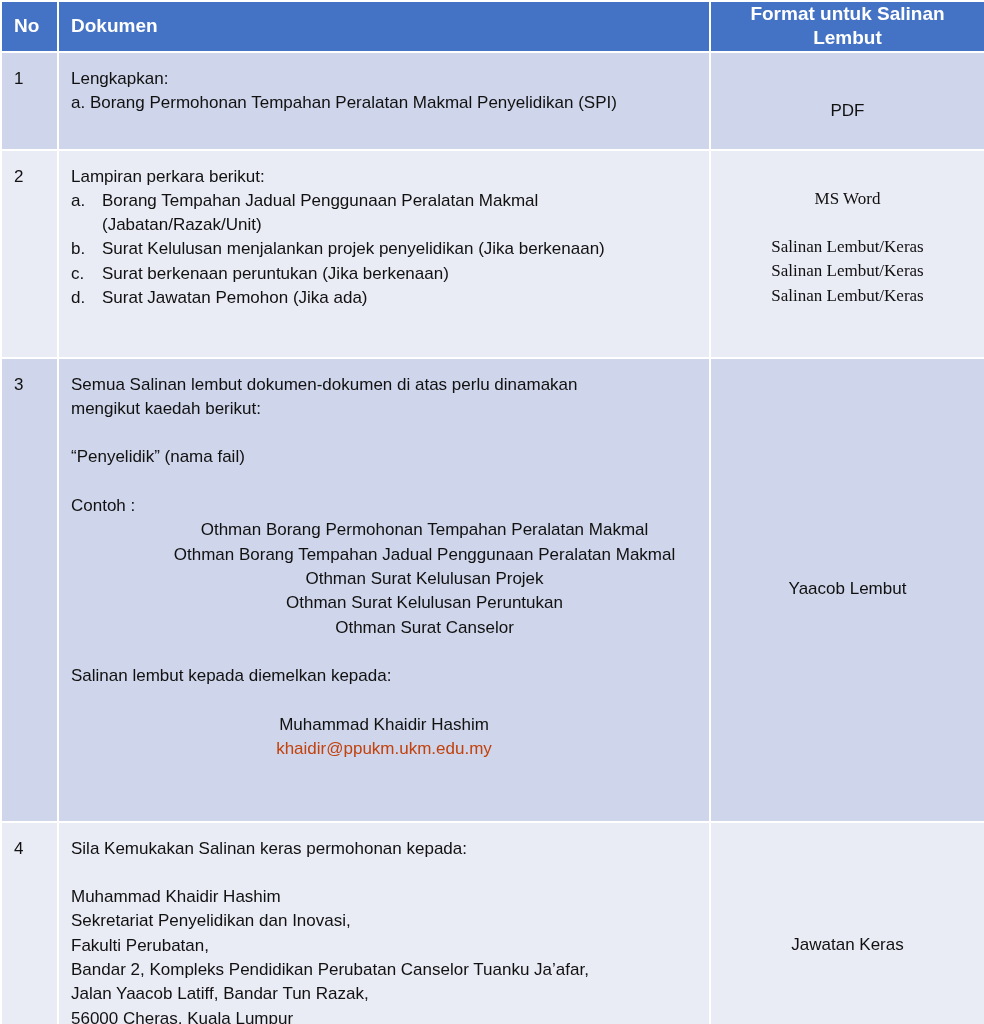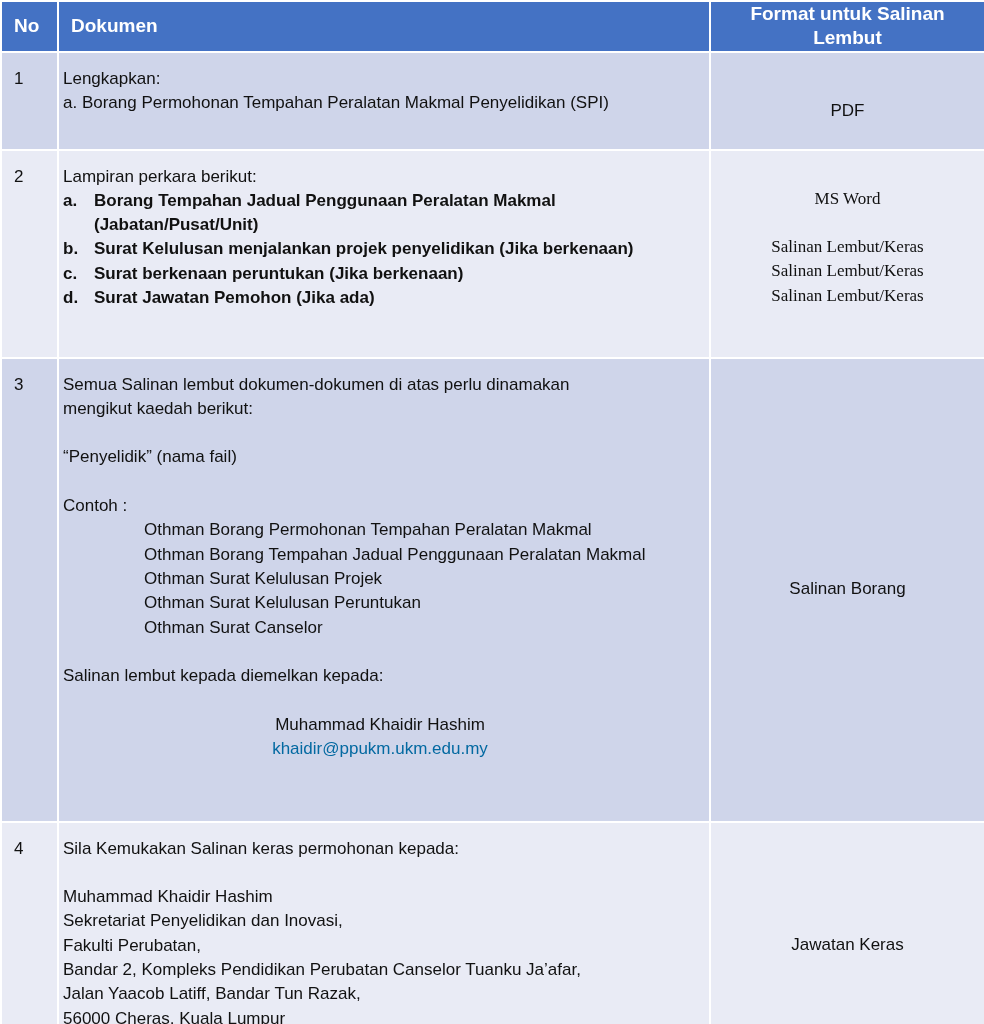--- a/index.html
+++ b/index.html
@@ -7,29 +7,29 @@
     table { border-collapse: collapse; width: 984px; table-layout: fixed; position: absolute; left: 0; top: 0; }
     col.c-no { width: 57px; }
     col.c-doc { width: 652px; }
     col.c-fmt { width: 275px; }
     th, td { border: 2px solid #ffffff; vertical-align: top; font-size: 17px; line-height: 24.3px; }
     th { background: #4472C4; color: #ffffff; font-weight: bold; text-align: left; height: 46px; padding: 0 12px; vertical-align: middle; font-size: 19px; }
     th.fmt { text-align: center; padding: 0 4px; margin-top: 33px; }
     tr.odd td { background: #CFD5EA; }
     tr.even td { background: #E9EBF5; }
     td.no { padding: 14px 0 0 12px; }
-    td.doc { padding: 14px 12px 12px 4px; }
+    td.doc { padding: 14px 12px 12px 12px; }
     td.fmt { text-align: center; vertical-align: middle; padding: 0 4px; }
     .line { display: block; white-space: nowrap; }
-    .indent-list { padding-left: 31px; text-indent: -31px; display: block; font-weight: bold; }
+    .indent-list { padding-left: 31px; text-indent: -31px; display: block; }
     .sub-label { display: inline-block; width: 31px; text-indent: 0; }
-    .indent-example { padding-left: 81px; display: block; }
+    .indent-example { padding-left: 81px; display: block; text-align: center; }
     .blank { display: block; height: 24.3px; }
     .center { text-align: center; display: block; }
-    .email { color: #0369a1; }
+    .email { color: #c2410c; }
     tr.r1 td { height: 70px; }
     tr.r2 td { height: 170px; }
     tr.r3 td { height: 436px; }
     tr.r4 td { height: 220px; }
     td.fmt.r2fmt { vertical-align: top; padding-top: 36px; font-family: Liberation Serif, serif; }
   </style>
 </head>
 <body>
 
 <table>
@@ -57,21 +57,21 @@
         <span>PDF</span>
       </td>
     </tr>
 
     <tr class="even r2">
       <td class="no">2</td>
       <td class="doc">
         <span class="line">Lampiran perkara berikut:</span>
         <span class="indent-list">
           <span class="sub-label">a.</span><span>Borang Tempahan Jadual Penggunaan Peralatan Makmal</span><br>
-          <span>(Jabatan/Pusat/Unit)</span>
+          <span>(Jabatan/Razak/Unit)</span>
         </span>
         <span class="indent-list">
           <span class="sub-label">b.</span><span>Surat Kelulusan menjalankan projek penyelidikan (Jika berkenaan)</span>
         </span>
         <span class="indent-list">
           <span class="sub-label">c.</span><span>Surat berkenaan peruntukan (Jika berkenaan)</span>
         </span>
         <span class="indent-list">
           <span class="sub-label">d.</span><span>Surat Jawatan Pemohon (Jika ada)</span>
         </span>
@@ -99,21 +99,21 @@
         <span class="indent-example">Othman Surat Kelulusan Projek</span>
         <span class="indent-example">Othman Surat Kelulusan Peruntukan</span>
         <span class="indent-example">Othman Surat Canselor</span>
         <span class="blank"></span>
         <span class="line">Salinan lembut kepada diemelkan kepada:</span>
         <span class="blank"></span>
         <span class="center">Muhammad Khaidir Hashim</span>
         <span class="center email">khaidir@ppukm.ukm.edu.my</span>
       </td>
       <td class="fmt">
-        <span>Salinan Borang</span>
+        <span>Yaacob Lembut</span>
       </td>
     </tr>
 
     <tr class="even r4">
       <td class="no">4</td>
       <td class="doc">
         <span class="line">Sila Kemukakan Salinan keras permohonan kepada:</span>
         <span class="blank"></span>
         <span class="line">Muhammad Khaidir Hashim</span>
         <span class="line">Sekretariat Penyelidikan dan Inovasi,</span>

